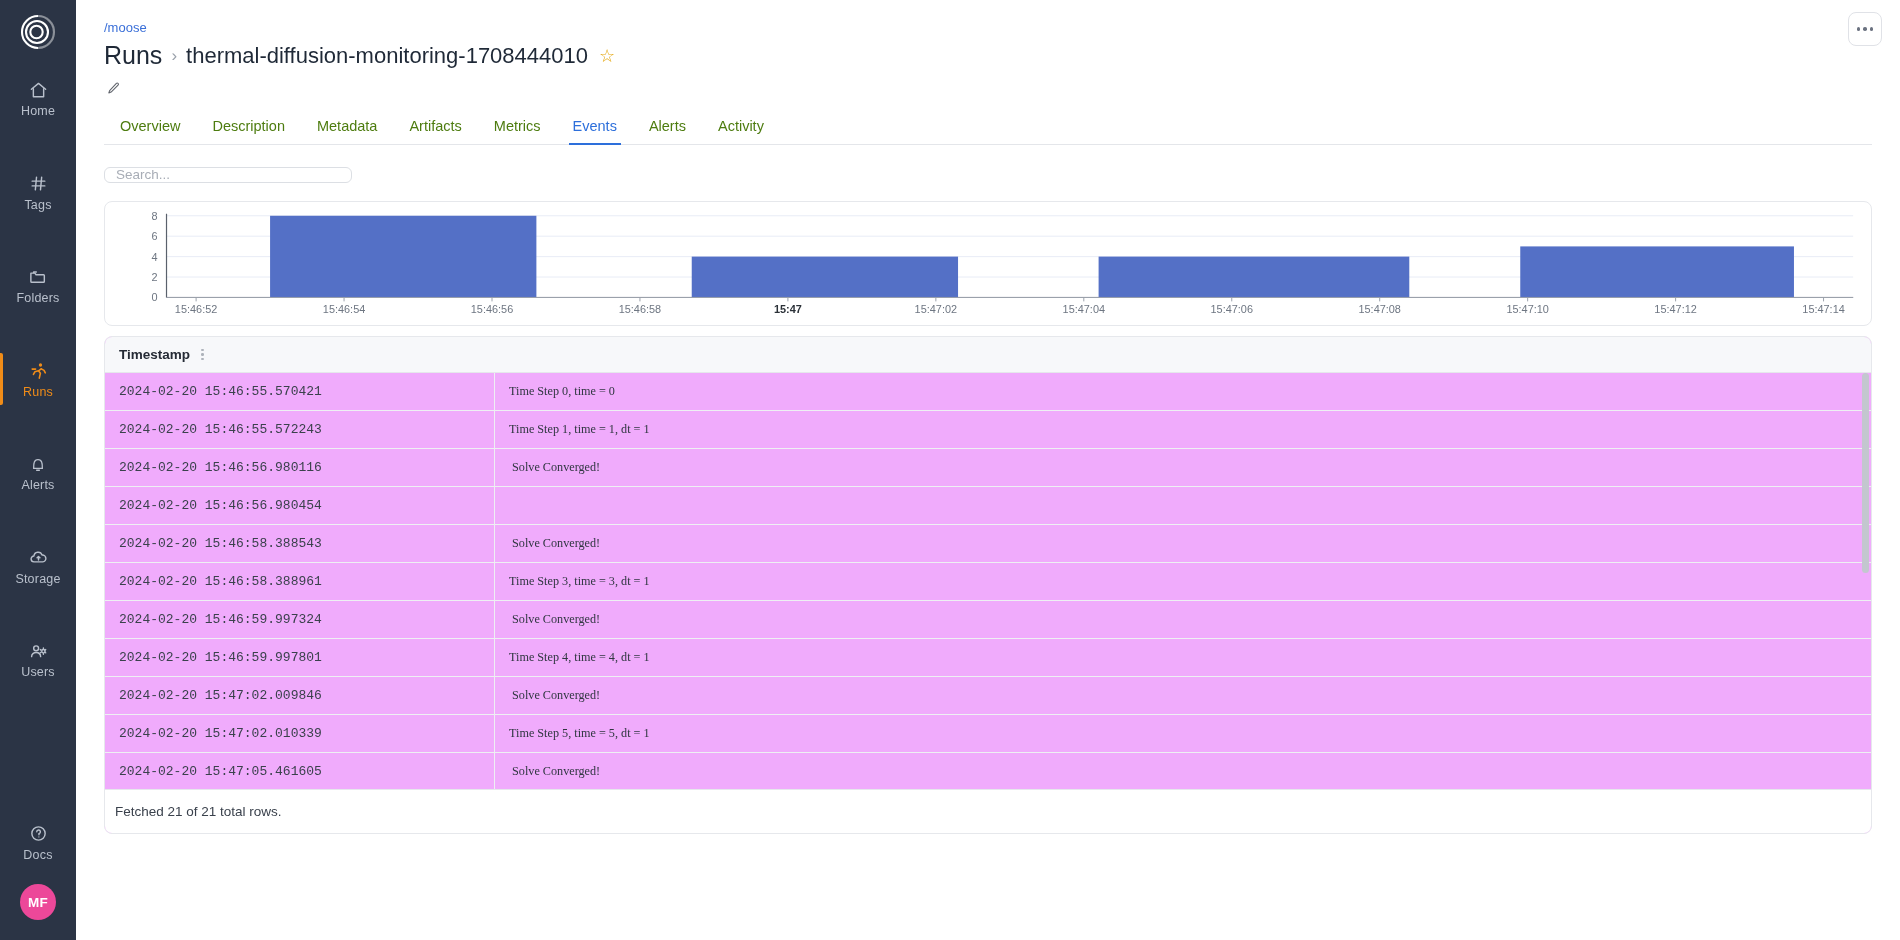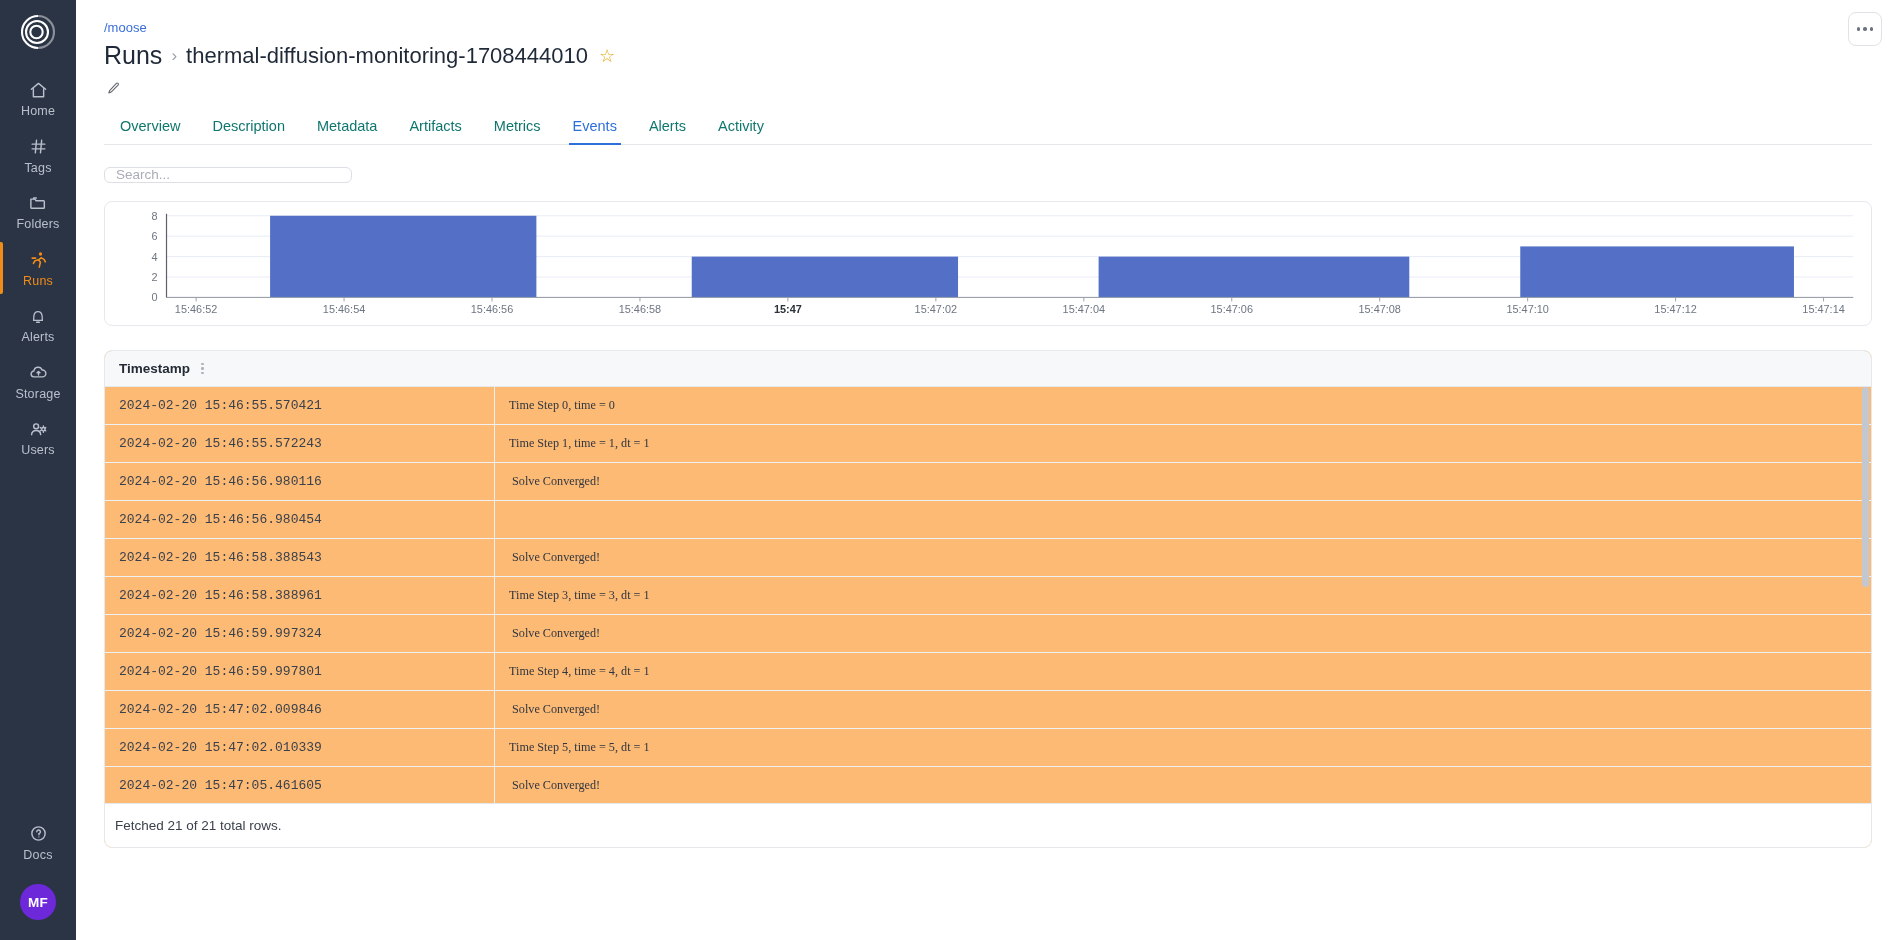--- a/index.html
+++ b/index.html
@@ -13,21 +13,21 @@
 
   
   .sidebar {
     width: 76px; height: 940px;
     background: #2b3445;
     display: flex; flex-direction: column; align-items: center;
     flex: 0 0 76px; position: relative;
   }
   .logo-wrap { margin-top: 10px; margin-bottom: 16px; }
   .logo-svg { display: block; }
-  .nav-list { width: 100%; display: flex; flex-direction: column; align-items: stretch; }
+  .nav-list { width: 100%; display: flex; flex-direction: column; align-items: stretch; gap: 37px; }
   .nav-item {
     position: relative;
     display: flex; flex-direction: column; align-items: center; justify-content: center;
     padding: 9px 0 9px 0;
     cursor: pointer;
     color: #b9c0cc;
     text-decoration: none;
   }
   .nav-item .nav-icon { height: 22px; display: flex; align-items: center; justify-content: center; }
   .nav-item .nav-label {
@@ -35,21 +35,21 @@
   }
   .nav-item.active { color: #f08c18; }
   .nav-item.active::before {
     content: ""; position: absolute; left: 0; top: 2px; bottom: 2px;
     width: 3px; background: #f08c18; border-radius: 0 2px 2px 0;
   }
   .sidebar-spacer { flex: 1 1 auto; }
   .docs-item { margin-bottom: 14px; }
   .avatar {
     width: 36px; height: 36px; border-radius: 50%;
-    background: #6d28d9; color: #fff;
+    background: #ec4899; color: #fff;
     display: flex; align-items: center; justify-content: center;
     font-size: 13.5px; font-weight: bold; letter-spacing: .3px;
     margin-bottom: 20px; cursor: pointer;
   }
 
   
   .main { flex: 1 1 auto; position: relative; background: #fff; overflow: hidden; }
   .topbar {
     position: absolute; top: 0; right: 0; padding: 12px 18px 0 0;
   }
@@ -73,21 +73,21 @@
   .crumb-current { font-size: 22px; color: #1f2937; font-weight: 400; }
   .star-icon { color: #e5a812; font-size: 18px; cursor: pointer; line-height: 1; margin-left: 2px; }
   .edit-row { margin-top: 6px; height: 24px; display: flex; align-items: center; }
   .pencil-btn { cursor: pointer; display: inline-flex; padding: 2px; }
 
   .tabs {
     display: flex; align-items: flex-end; gap: 0;
     border-bottom: 1px solid #e4e6ea; margin-top: 10px;
   }
   .tab {
-    font-size: 14.5px; color: #0f766e; padding: 8px 16px 10px 16px;
+    font-size: 14.5px; color: #4d7c0f; padding: 8px 16px 10px 16px;
     cursor: pointer; position: relative; white-space: nowrap;
   }
   .tab.active { color: #2d6fdb; }
   .tab.active::after {
     content: ""; position: absolute; left: 12px; right: 12px; bottom: -1px;
     height: 2px; background: #2d6fdb;
   }
 
   .search-wrap { margin-top: 20px; }
   .search-input {
@@ -100,22 +100,22 @@
   
   .chart-card {
     margin-top: 18px; border: 1px solid #e6e8ec; border-radius: 8px;
     background: #fff; height: 125px; position: relative; overflow: hidden;
   }
   .chart-inner { position: absolute; inset: 0; }
   .chart-svg { display: block; width: 100%; height: 100%; }
 
   
   .table-card {
-    margin-top: 24px; border: 1px solid #e6e8ec; border-radius: 8px;
-    background: #fdba74; overflow: hidden; position: relative;
+    margin-top: 10px; border: 1px solid #e6e8ec; border-radius: 8px;
+    background: #f0abfc; overflow: hidden; position: relative;
     height: 498px; display: flex; flex-direction: column;
   }
   .tbl-head {
     display: flex; background: #f7f8fa; border-bottom: 1px solid #e6e8ec;
     height: 36px; align-items: center; flex: 0 0 36px;
   }
   .th {
     font-size: 13.5px; color: #252b35; font-weight: bold;
     display: flex; align-items: center; gap: 9px; padding-left: 14px;
   }

